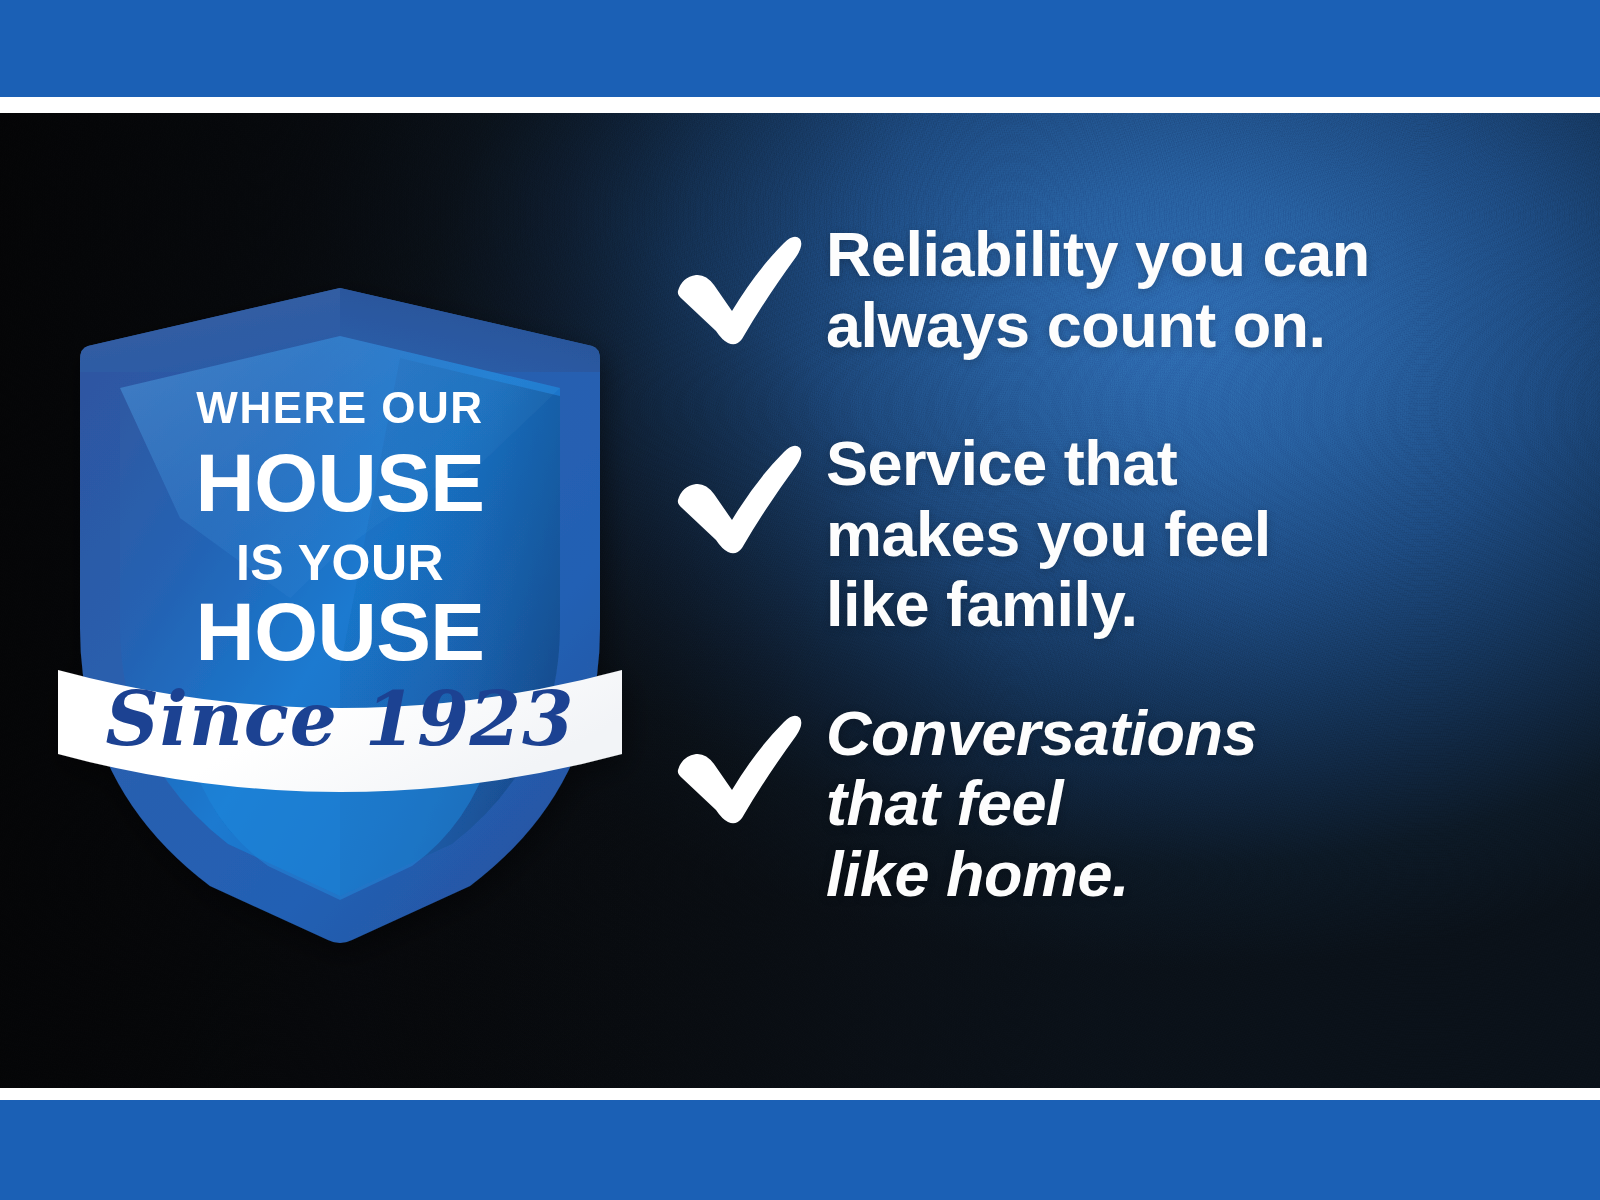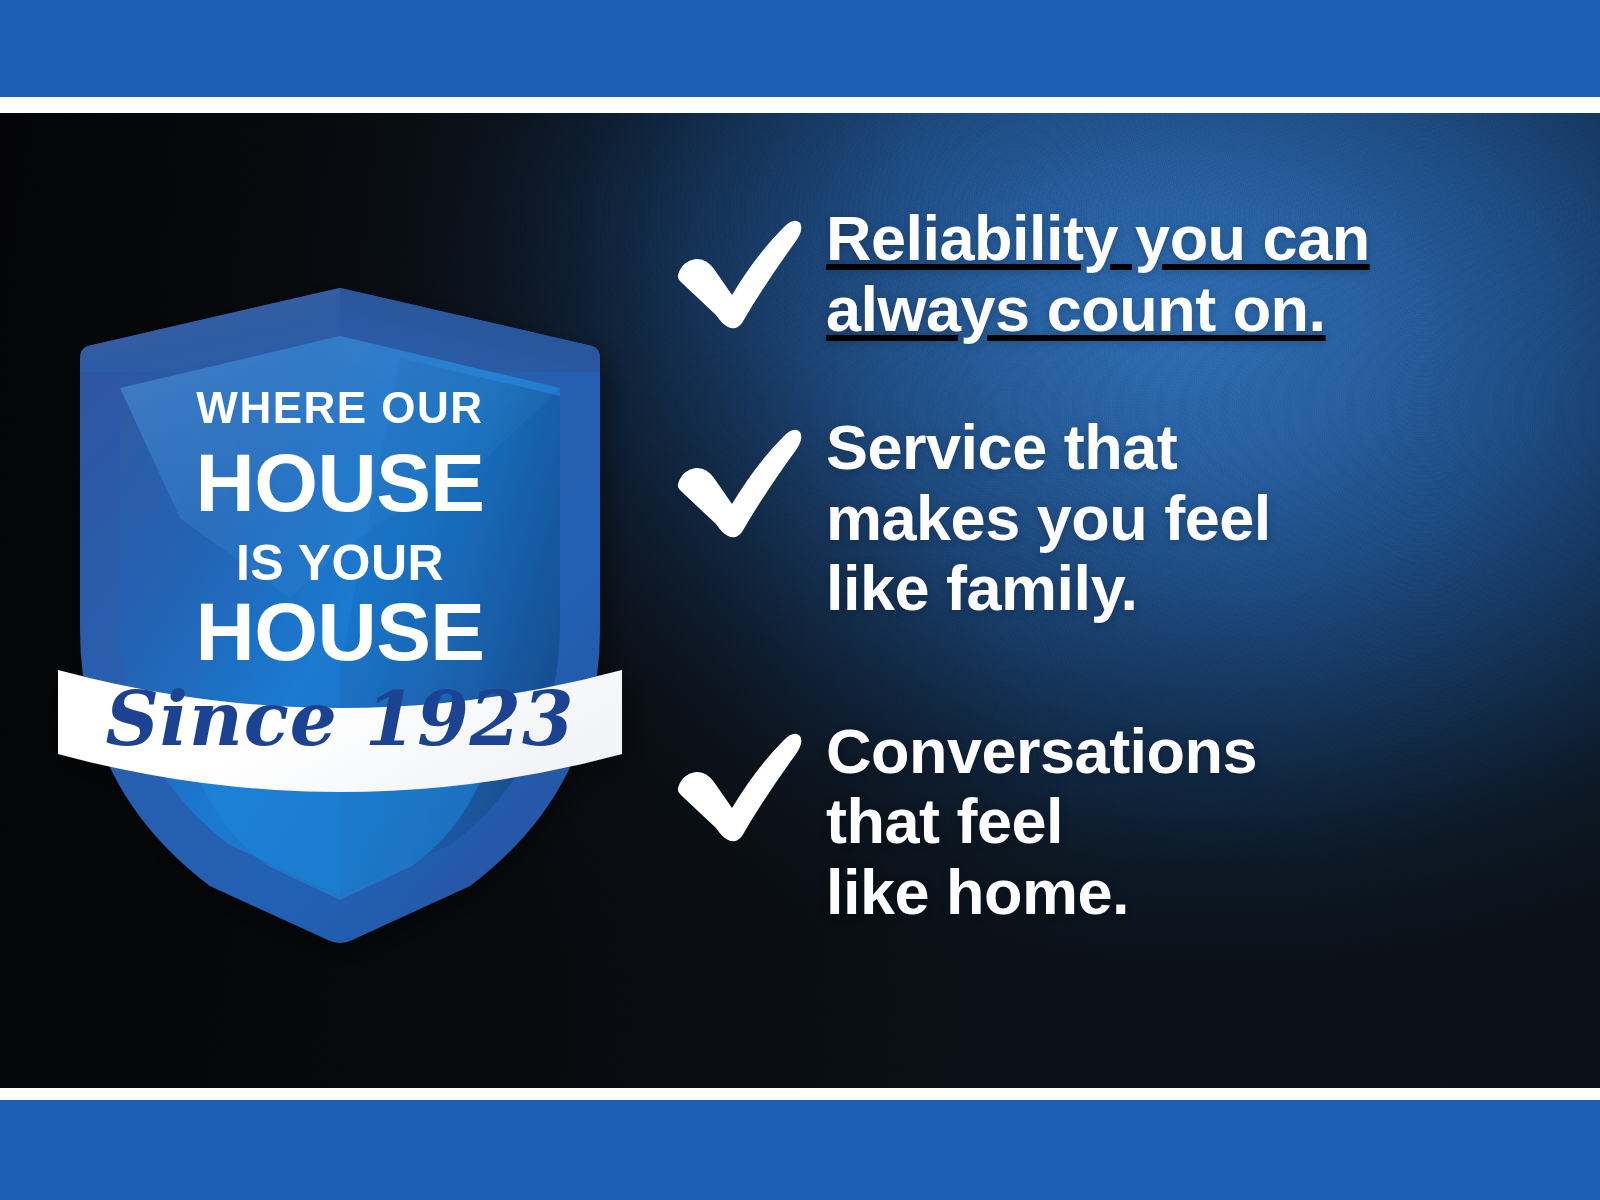--- a/index.html
+++ b/index.html
@@ -130,23 +130,23 @@
     position: absolute;
     left: 672px;
     top: 90px;   
     width: 820px;
   }
   .benefit {
     position: relative;
     display: flex;
     align-items: flex-start;
   }
-  .benefit-1 { margin-top: 0px; text-decoration: underline; }
+  .benefit-1 { margin-top: 16px; }
   .benefit-2 { margin-top: 68px; }
-  .benefit-3 { margin-top: 92px; }
+  .benefit-3 { margin-top: 58px; font-style: italic; }
 
   .check {
     flex: 0 0 auto;
     width: 132px;
     height: 118px;
     margin-right: 22px;
     margin-top: 8px;
   }
   .check svg { display: block; width: 132px; height: 118px; }
 

